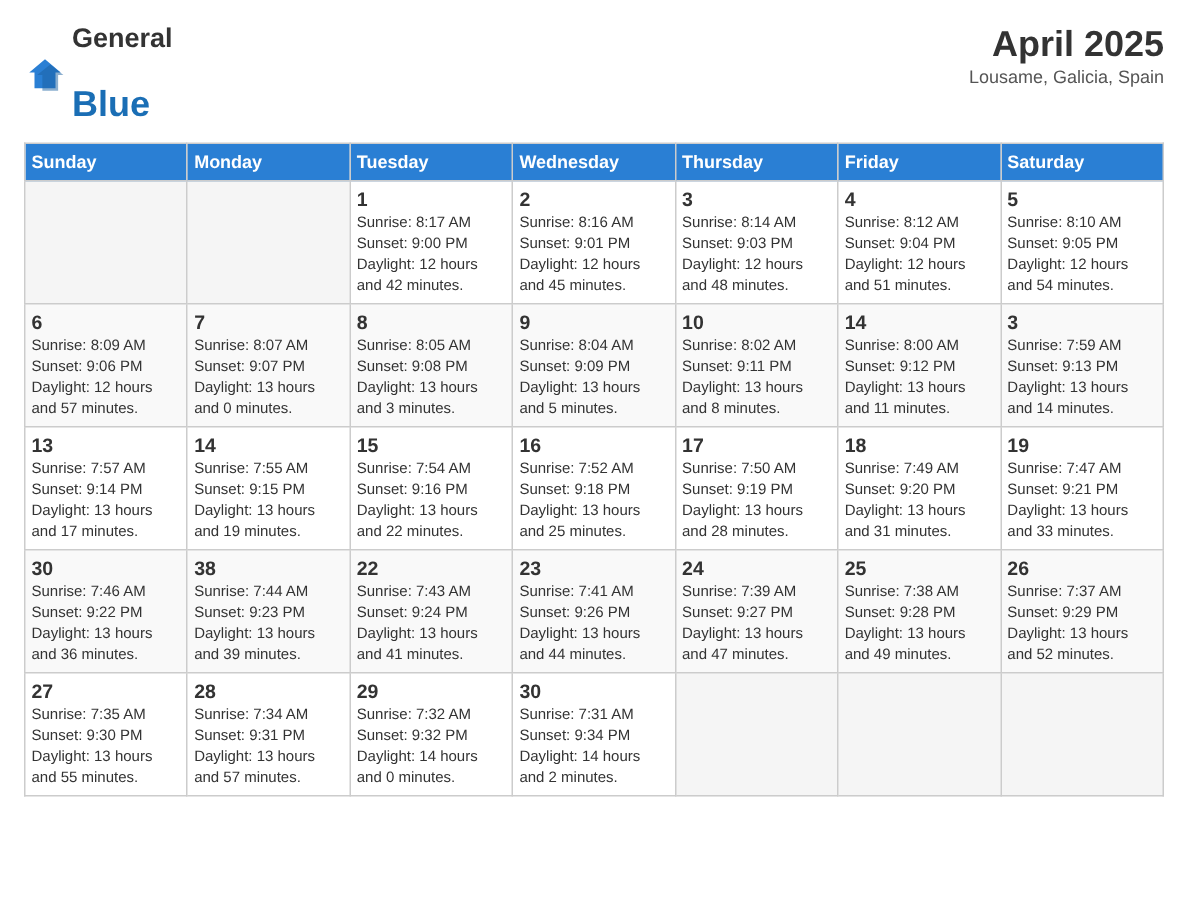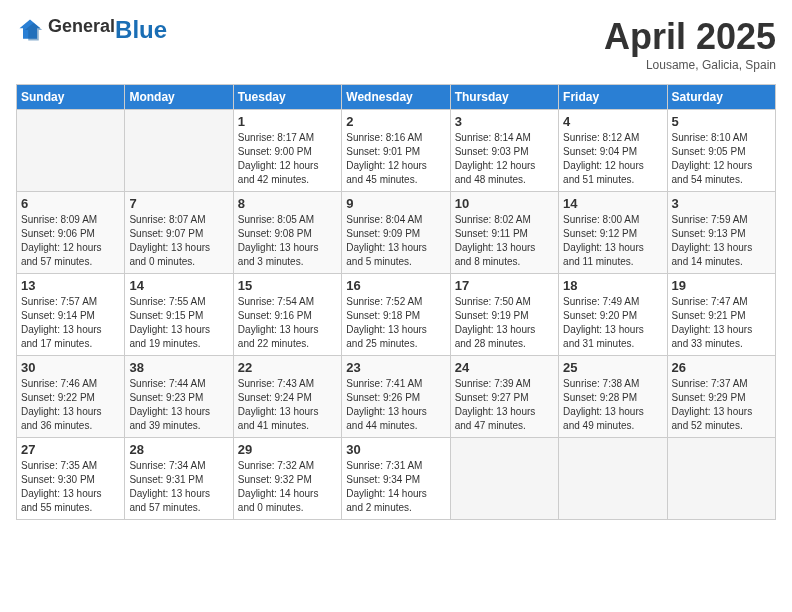--- a/index.html
+++ b/index.html
@@ -16,42 +16,43 @@
       align-items: flex-start;
       margin-bottom: 12px;
     }
     .logo {
       display: flex;
       align-items: center;
       gap: 4px;
     }
     .logo-text {
       display: flex;
-      flex-direction: row;
+      flex-direction: column;
       line-height: 1.1;
+      gap: 21px;
     }
     .logo-general {
       font-size: 18px;
       font-weight: bold;
       color: #333;
     }
     .logo-blue {
       font-size: 24px;
       font-weight: bold;
       color: #1a6eb5;
     }
     .logo-icon {
       width: 28px;
       height: 28px;
     }
     .title-block {
       text-align: right;
     }
     .month-title {
-      font-size: 36px;
+      font-size: 24px;
       font-weight: bold;
       color: #333;
     }
     .location-title {
       font-size: 12px;
       color: #555;
     }
     table {
       width: 100%;
       border-collapse: collapse;

